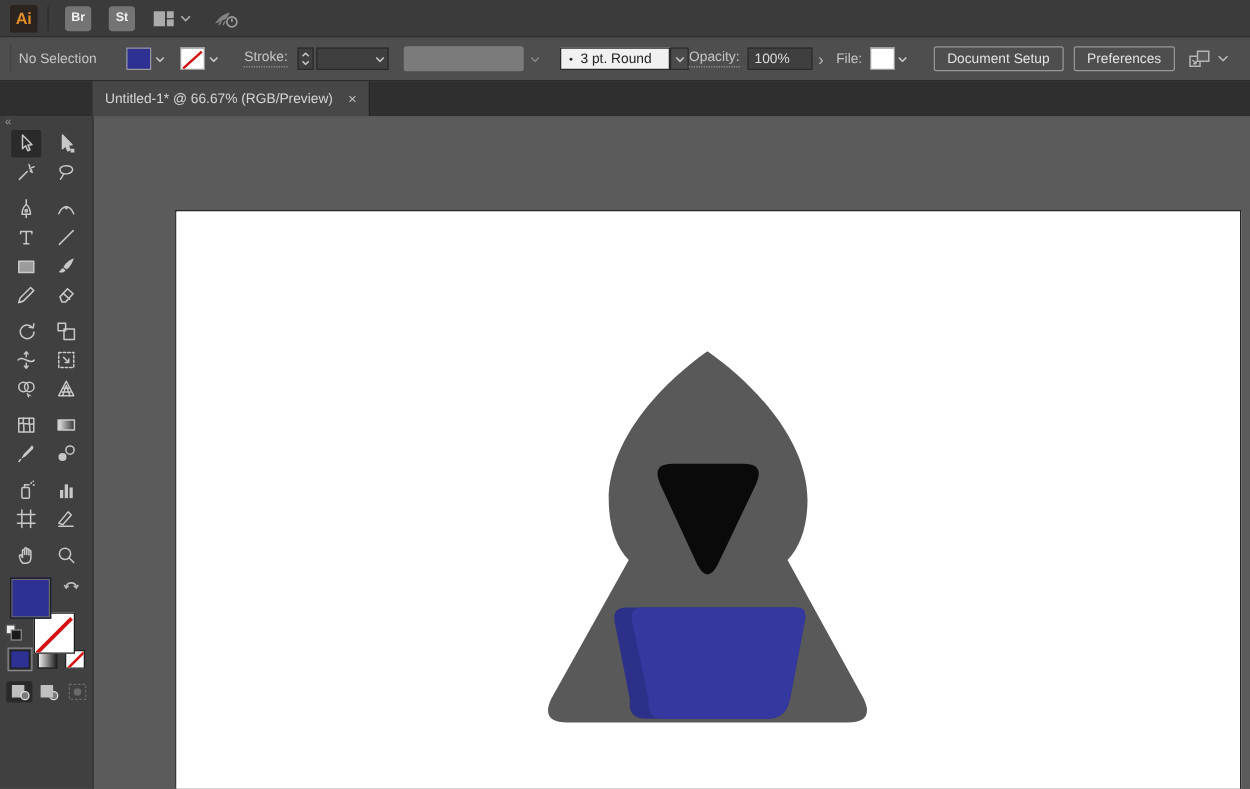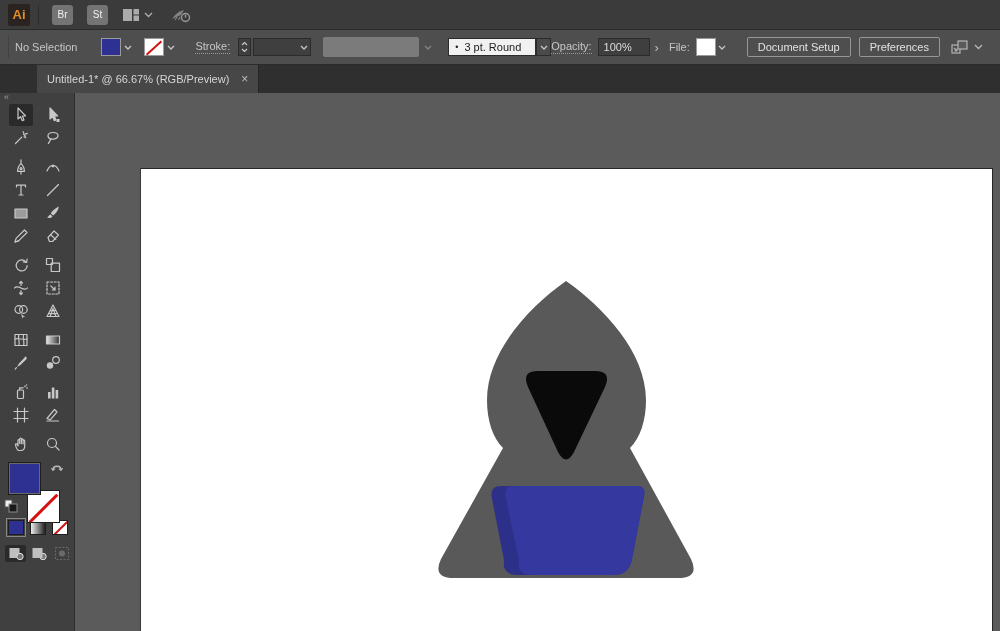--- a/index.html
+++ b/index.html
@@ -12,21 +12,21 @@
   }
   
   #menubar{position:absolute;left:0;top:0;width:1000px;height:30px;background:var(--menubg);
     display:flex;align-items:center;padding-left:8px;border-bottom:1px solid #2A2A2A;}
   .ai-logo{width:22px;height:22px;background:#2B2320;color:#E08E26;font-weight:bold;
     font-size:13px;display:flex;align-items:center;justify-content:center;border-radius:2px;}
   #menu-items{display:flex;margin-left:10px;}
   .menu-item{color:#CFCFCF;font-size:12px;padding:0 10px;line-height:30px;cursor:default;}
   .mb-sep{width:1px;height:20px;background:#2C2C2C;margin-left:8px;}
   .mb-btn{margin-left:13px;width:21px;height:20px;background:#747474;border-radius:3px;
-    color:#F2F2F2;font-size:10px;font-weight:normal;display:flex;align-items:center;justify-content:center;}
+    color:#F2F2F2;font-size:10px;font-weight:bold;display:flex;align-items:center;justify-content:center;}
   .mb-icon{margin-left:14px;display:flex;align-items:center;gap:4px;}
   
   #controlbar{position:absolute;left:0;top:30px;width:1000px;height:35px;background:var(--bar);
     display:flex;align-items:center;padding-left:8px;border-bottom:1px solid #2B2B2B;font-size:11px;color:#C6C6C6;}
   .vsep{width:1px;height:22px;background:#424242;}
   .lbl{white-space:nowrap;}
   .lbl.link{border-bottom:1px dotted #9a9a9a;padding-bottom:1px;}
   .swatch{width:20px;height:18px;border:1px solid #9a9a9a;position:relative;background:#fff;}
   .swatch.fill{background:var(--fillswatch);}
   .swatch.none:after{content:"";position:absolute;left:-1px;right:-1px;top:50%;height:2px;
@@ -40,21 +40,21 @@
   .dd-white{height:18px;background:#F1F1F1;color:#222;display:flex;align-items:center;
     padding:0 6px;gap:6px;border:1px solid #2B2B2B;}
   .chevbox{width:15px;height:18px;background:#4A4A4A;border:1px solid var(--fieldborder);
     display:flex;align-items:center;justify-content:center;}
   .field{height:18px;background:var(--field);border:1px solid var(--fieldborder);
     color:#DDD;display:flex;align-items:center;padding:0 5px;}
   .cbtn{height:20px;border:1px solid #979797;border-radius:2px;color:#E2E2E2;
     display:flex;align-items:center;padding:0 10px;font-size:11px;}
   
   #tabbar{position:absolute;left:0;top:65px;width:1000px;height:28px;background:var(--tabstrip);
-    display:flex;align-items:stretch;padding-left:37px;}
+    display:flex;align-items:stretch;padding-left:74px;}
   .doc-tab{background:var(--tab);display:flex;align-items:center;padding:0 10px;gap:12px;
     border-right:1px solid #252525;}
   .doc-tab span.title{color:#D6D6D6;font-size:11px;}
   .tab-close{color:#BDBDBD;font-size:12px;line-height:1;}
   
   #toolbar{position:absolute;left:0;top:93px;width:75px;height:538px;background:var(--panel);
     border-right:1px solid #2E2E2E;}
   .tb-header{height:11px;color:#9a9a9a;font-size:9px;line-height:9px;padding-left:4px;}
   .tool-row{display:flex;justify-content:center;gap:8px;height:23px;}
   .tool-row.gap{margin-bottom:6px;}

